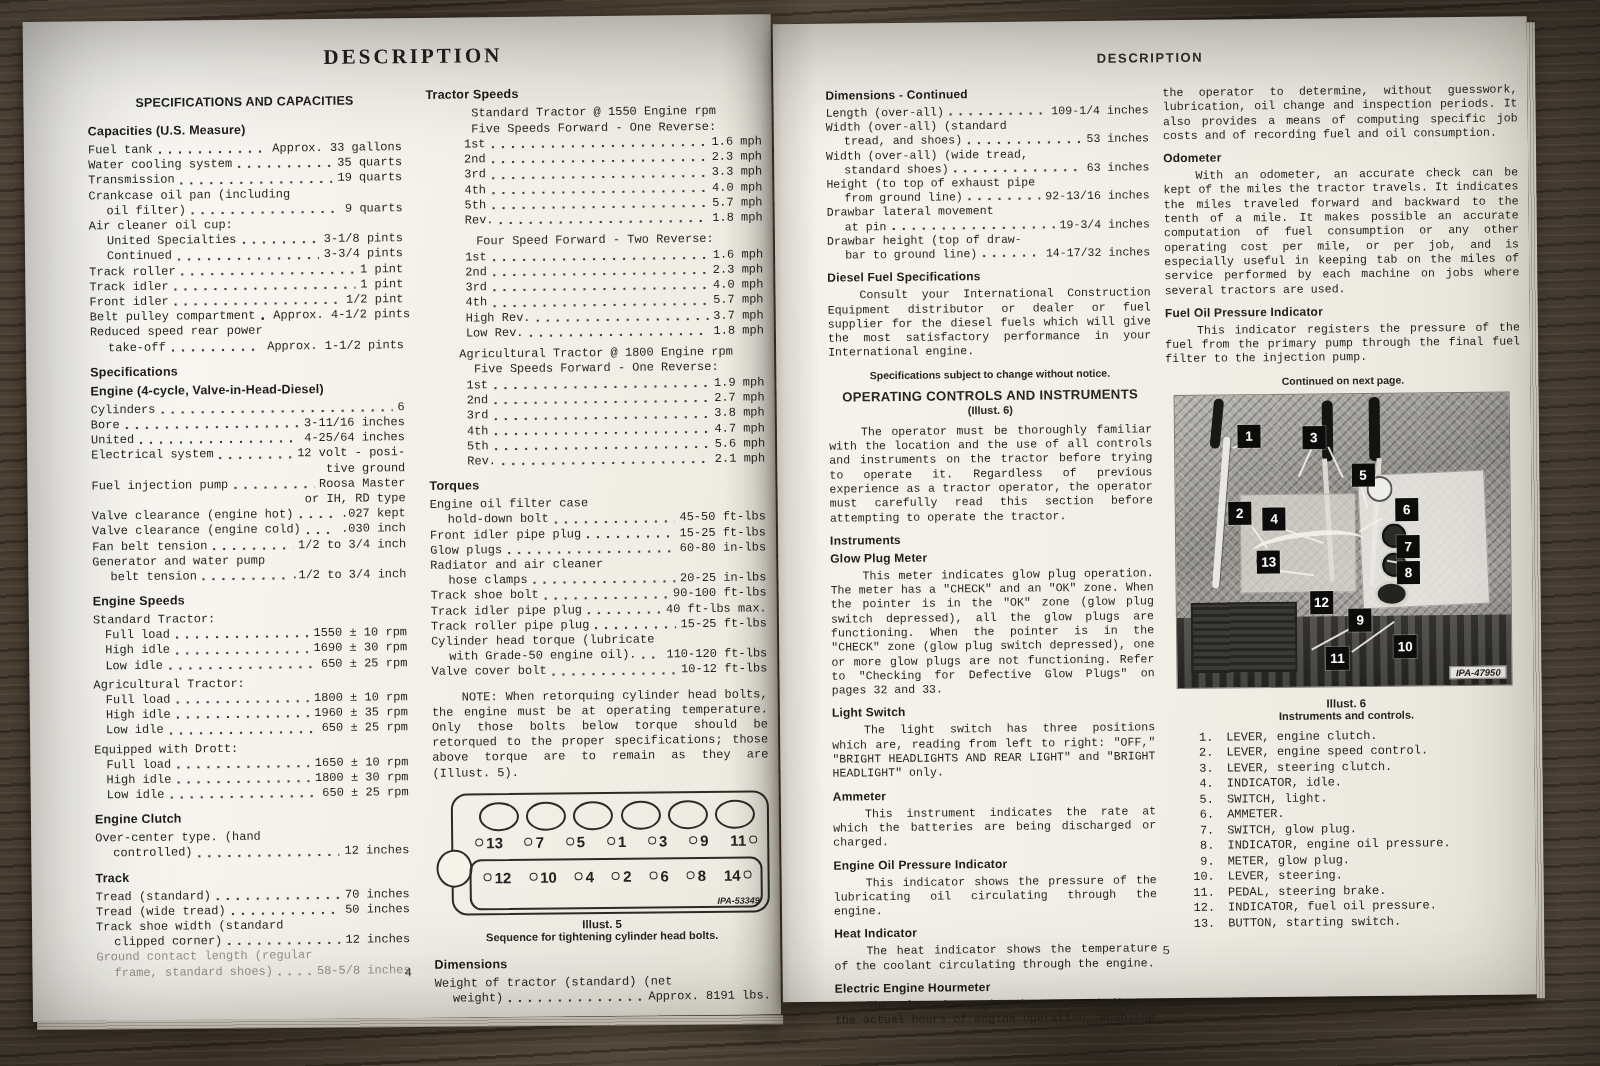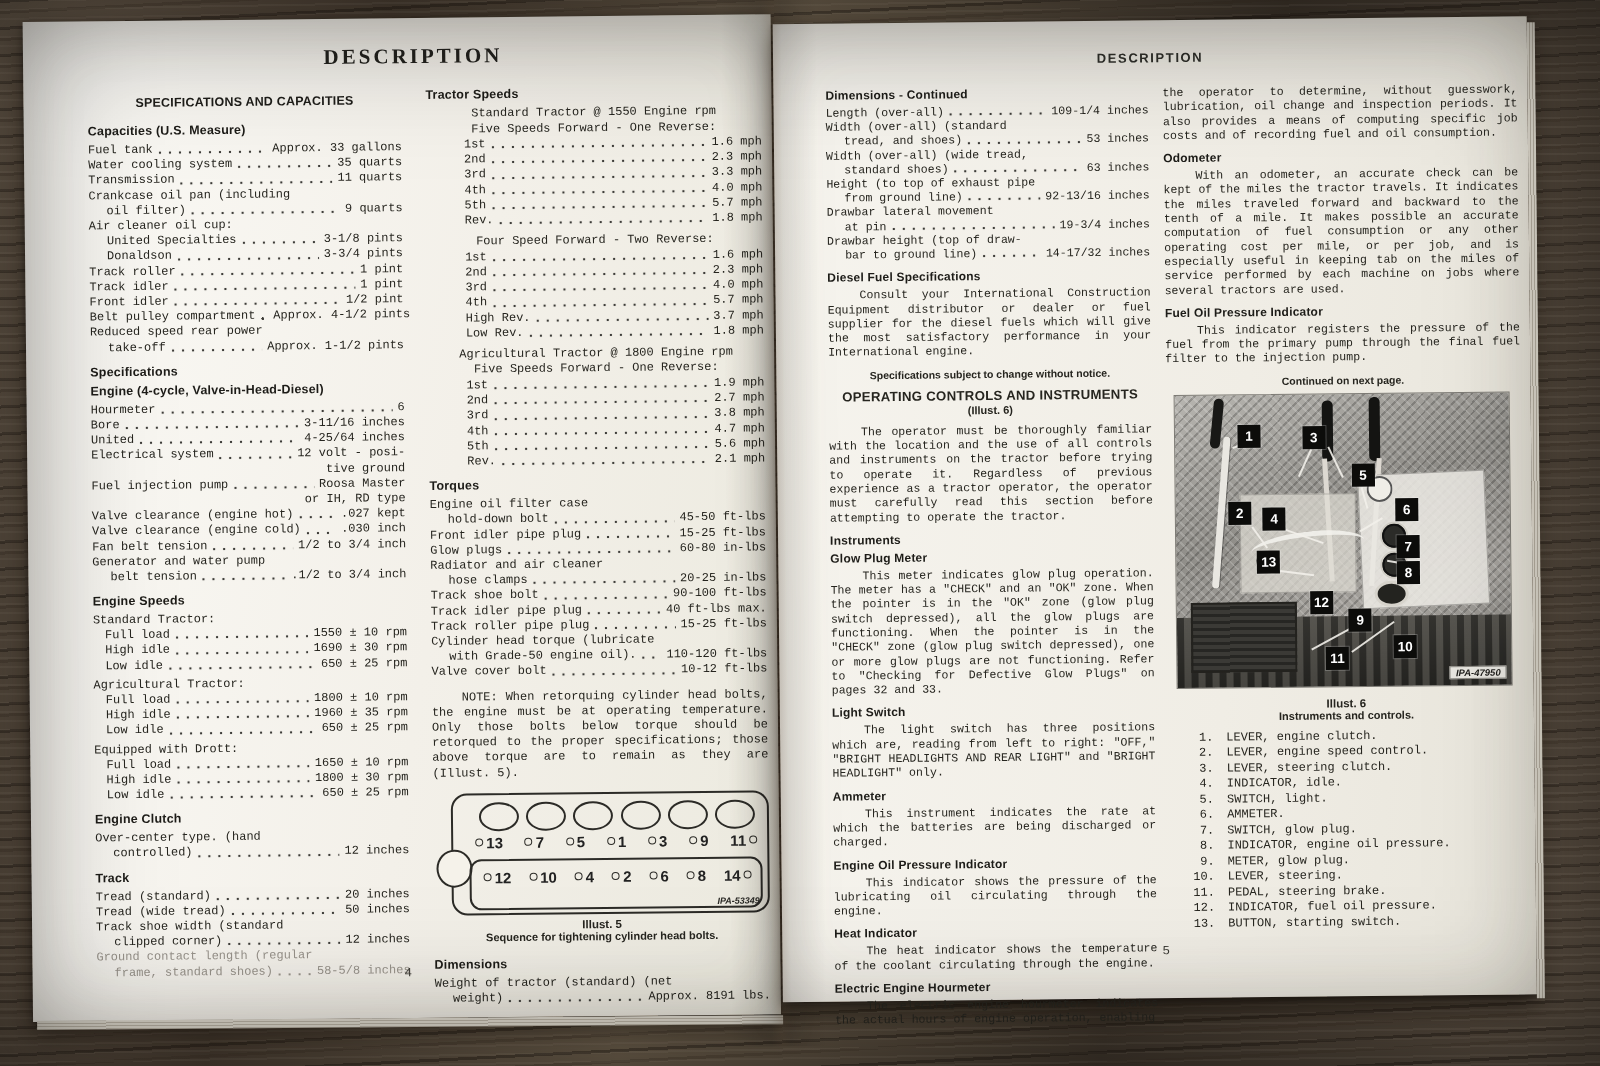--- a/index.html
+++ b/index.html
@@ -149,40 +149,40 @@
                 <span class="v">Approx. 33 gallons</span>
               </div>
               <div class="srow">
                 <span class="t">Water cooling system</span>
                 <span class="dots"></span>
                 <span class="v">35 quarts</span>
               </div>
               <div class="srow">
                 <span class="t">Transmission</span>
                 <span class="dots"></span>
-                <span class="v">11 quarts</span>
+                <span class="v">19 quarts</span>
               </div>
               <div class="srow noval">
                 <span class="t">Crankcase oil pan (including</span>
               </div>
               <div class="srow ind">
                 <span class="t">oil filter)</span>
                 <span class="dots"></span>
                 <span class="v">9 quarts</span>
               </div>
               <div class="srow noval">
                 <span class="t">Air cleaner oil cup:</span>
               </div>
               <div class="srow ind">
                 <span class="t">United Specialties</span>
                 <span class="dots"></span>
                 <span class="v">3-1/8 pints</span>
               </div>
               <div class="srow ind">
-                <span class="t">Donaldson</span>
+                <span class="t">Continued</span>
                 <span class="dots"></span>
                 <span class="v">3-3/4 pints</span>
               </div>
               <div class="srow">
                 <span class="t">Track roller</span>
                 <span class="dots"></span>
                 <span class="v">1 pint</span>
               </div>
               <div class="srow">
                 <span class="t">Track idler</span>
@@ -207,21 +207,21 @@
                 <span class="dots"></span>
                 <span class="v">Approx. 1-1/2 pints</span>
               </div>
             </div>
 
           <div class="h-mini">Specifications</div>
           <div class="h-mini" style="margin-top:4px">Engine (4-cycle, Valve-in-Head-Diesel)</div>
           <div class="stable">
 
           <div class="srow">
-                <span class="t">Hourmeter</span>
+                <span class="t">Cylinders</span>
                 <span class="dots"></span>
                 <span class="v">6</span>
               </div>
               <div class="srow">
                 <span class="t">Bore</span>
                 <span class="dots"></span>
                 <span class="v">3-11/16 inches</span>
               </div>
               <div class="srow">
                 <span class="t">United</span>
@@ -340,21 +340,21 @@
                 <span class="v">12 inches</span>
               </div>
             </div>
 
           <div class="h-mini">Track</div>
           <div class="stable">
 
           <div class="srow">
                 <span class="t">Tread (standard)</span>
                 <span class="dots"></span>
-                <span class="v">20 inches</span>
+                <span class="v">70 inches</span>
               </div>
               <div class="srow">
                 <span class="t">Tread (wide tread)</span>
                 <span class="dots"></span>
                 <span class="v">50 inches</span>
               </div>
               <div class="srow noval">
                 <span class="t">Track shoe width (standard</span>
               </div>
               <div class="srow ind">

